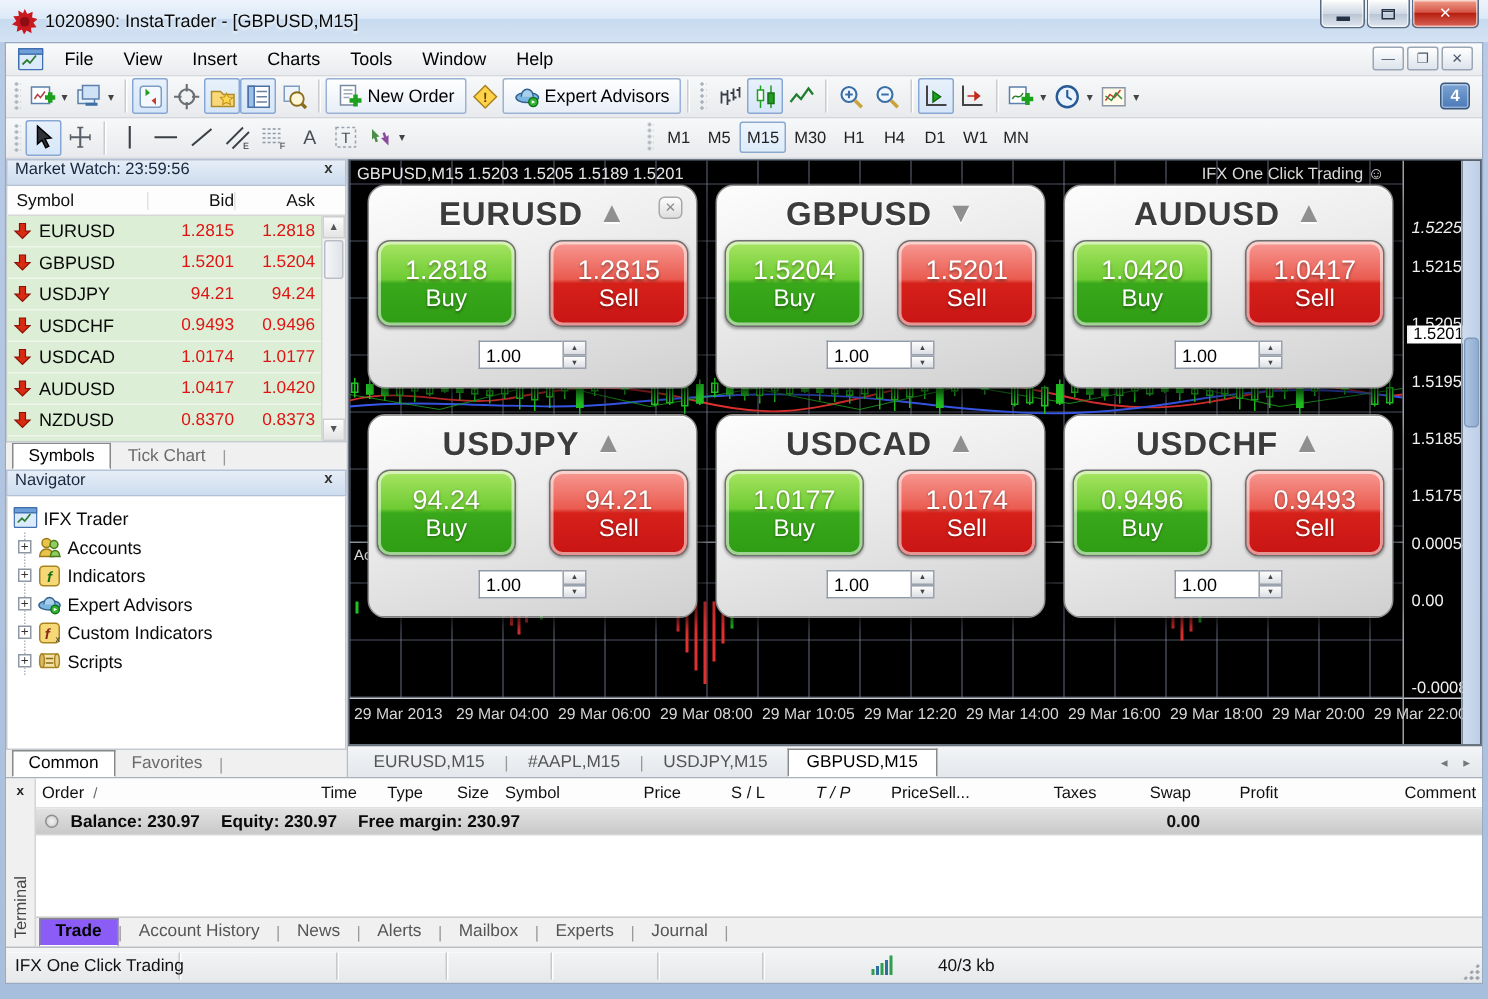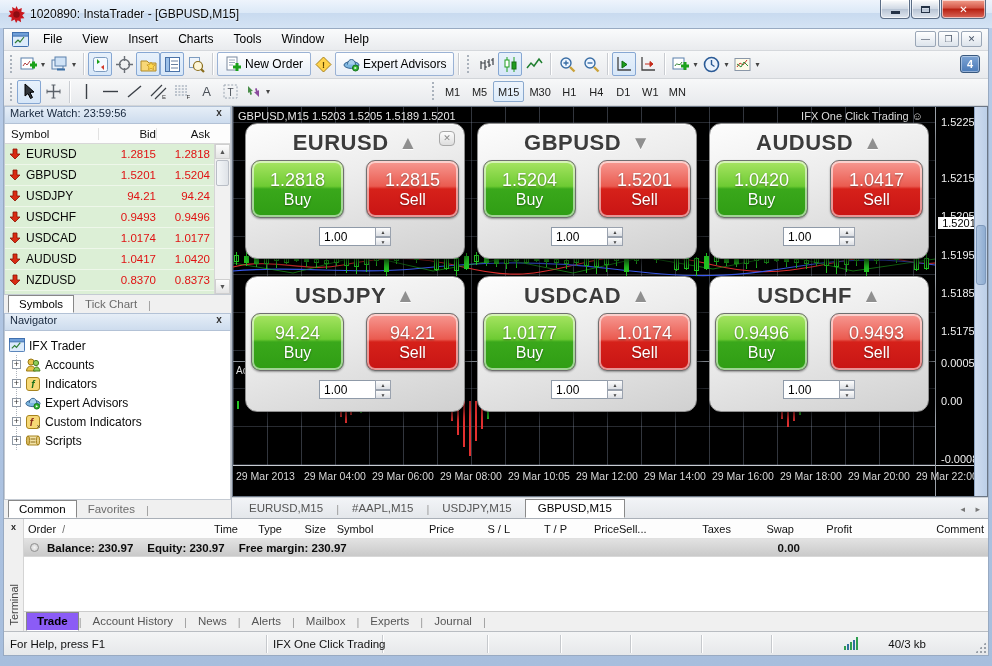--- a/index.html
+++ b/index.html
@@ -874,40 +874,40 @@
               <span class="hbar r" style="left: 560px; height: 20px;"></span>
               <span class="hbar g" style="left: 566px; height: 14px;"></span>
             </div>
           <div class="sub-ind-label">Ac</div>
           <div class="sub-separator"></div>
           <div class="time-axis-line"></div>
           <div class="axis-vline"></div>
           <div class="ohlc-line">GBPUSD,M15  1.5203 1.5205 1.5189 1.5201</div>
           <div class="watermark"><span>IFX One Click Trading</span> <span>☺</span></div>
           <div id="price-labels">
-              <span class="price-label" style="top: 9px;">1.5225</span>
+              <span class="price-label" style="top: 39px; font-style: italic;">1.5225</span>
               <span class="price-label" style="top: 65px;">1.5215</span>
               <span class="price-label" style="top: 103px;">1.5205</span>
               <span class="price-label" style="top: 142px;">1.5195</span>
               <span class="price-label" style="top: 180px;">1.5185</span>
               <span class="price-label" style="top: 218px;">1.5175</span>
             </div>
           <div class="price-current" style="top:110px;">1.5201</div>
           <div id="sub-labels">
               <span class="price-label" style="top: 250px;">0.000541</span>
               <span class="price-label" style="top: 288px;">0.00</span>
               <span class="price-label" style="top: 346px;">-0.00086</span>
             </div>
           <div id="time-labels">
               <span class="time-label" style="left: 3px;">29 Mar 2013</span>
               <span class="time-label" style="left: 71px;">29 Mar 04:00</span>
               <span class="time-label" style="left: 139px;">29 Mar 06:00</span>
               <span class="time-label" style="left: 207px;">29 Mar 08:00</span>
               <span class="time-label" style="left: 275px;">29 Mar 10:05</span>
-              <span class="time-label" style="left: 343px;">29 Mar 12:00</span>
+              <span class="time-label" style="left: 343px;">29 Mar 12:20</span>
               <span class="time-label" style="left: 411px;">29 Mar 14:00</span>
               <span class="time-label" style="left: 479px;">29 Mar 16:00</span>
               <span class="time-label" style="left: 547px;">29 Mar 18:00</span>
               <span class="time-label" style="left: 615px;">29 Mar 20:00</span>
               <span class="time-label" style="left: 683px;">29 Mar 22:00</span>
             </div>
           <div id="panels-layer">
               <div class="tpanel" style="left: 12px; top: 16px;">
     <div class="tp-head">
       <span class="tp-sym">EURUSD</span>
@@ -1076,21 +1076,21 @@
       </div>
       <div class="term-main">
         <div class="term-header" id="term-header">
             <span class="th-cell" style="width: 118px; text-align: left;">Order<span class="sort-slash">/</span></span>
             <span class="th-cell" style="width: 92px; text-align: right;">Time</span>
             <span class="th-cell" style="width: 44px; text-align: right;">Type</span>
             <span class="th-cell" style="width: 44px; text-align: right;">Size</span>
             <span class="th-cell" style="width: 58px; text-align: center;">Symbol</span>
             <span class="th-cell" style="width: 70px; text-align: right;">Price</span>
             <span class="th-cell" style="width: 56px; text-align: right;">S / L</span>
-            <span class="th-cell" style="width: 57px; text-align: right;">T / P</span>
+            <span class="th-cell" style="width: 57px; text-align: right; font-style: italic;">T / P</span>
             <span class="th-cell" style="width: 52px; text-align: right;">Price</span>
             <span class="th-cell" style="width: 46px; text-align: left;">Sell...</span>
             <span class="th-cell" style="width: 66px; text-align: right;">Taxes</span>
             <span class="th-cell" style="width: 63px; text-align: right;">Swap</span>
             <span class="th-cell" style="width: 58px; text-align: right;">Profit</span>
             <span class="th-cell" style="flex: 1 1 0%; text-align: right;">Comment</span>
           </div>
         <div class="balance-row">
           <span class="bal-icon"></span>
           <span class="bal-seg">Balance: 230.97</span>
@@ -1112,21 +1112,20 @@
             <span class="ttab-sep">|</span>
             <span class="ttab">Experts</span>
             <span class="ttab-sep">|</span>
             <span class="ttab">Journal</span>
             <span class="ttab-sep">|</span>
           </div>
       </div>
     </div>
 
     <div class="statusbar">
-      <span class="sseg help">For Help, press F1</span>
       <span class="sseg mode">IFX One Click Trading</span>
       <span class="sseg empty1"></span>
       <span class="sseg empty2"></span>
       <span class="sseg empty3"></span>
       <span class="sseg empty4"></span>
       <span class="sseg empty5"></span>
       <span class="net-bars">
           <i style="height:4px"></i>
           <i style="height:6px"></i>
           <i style="height:8px"></i>

